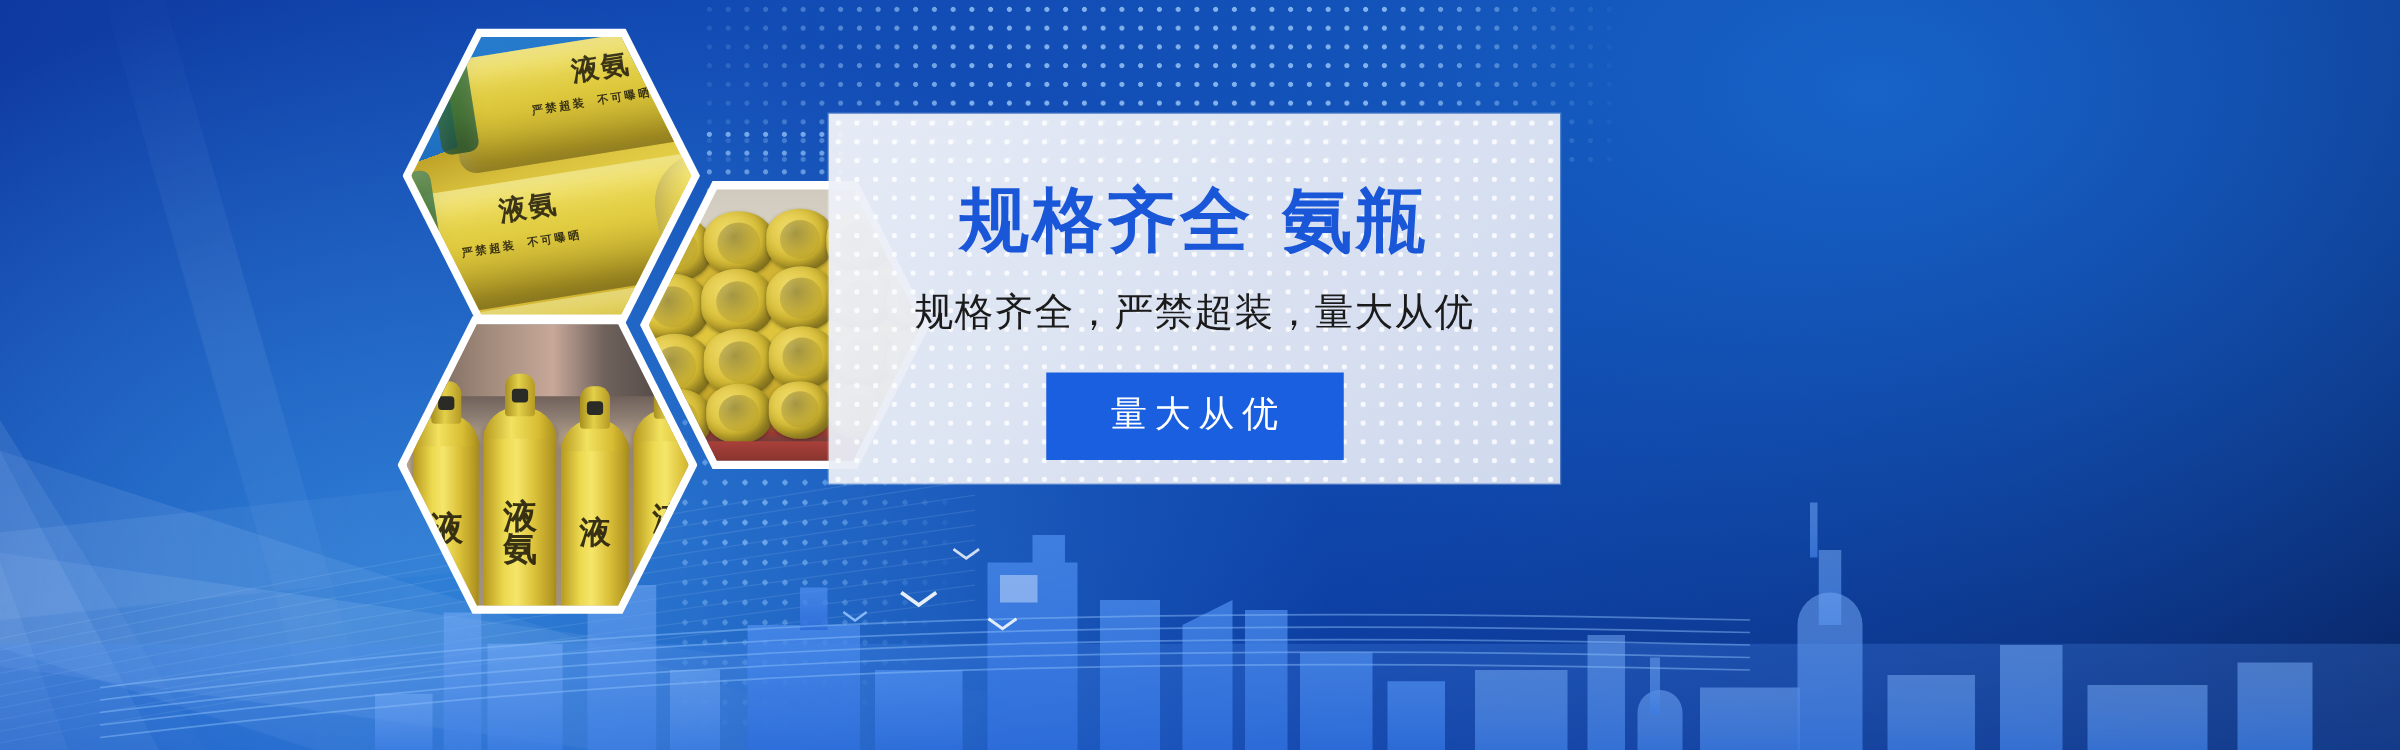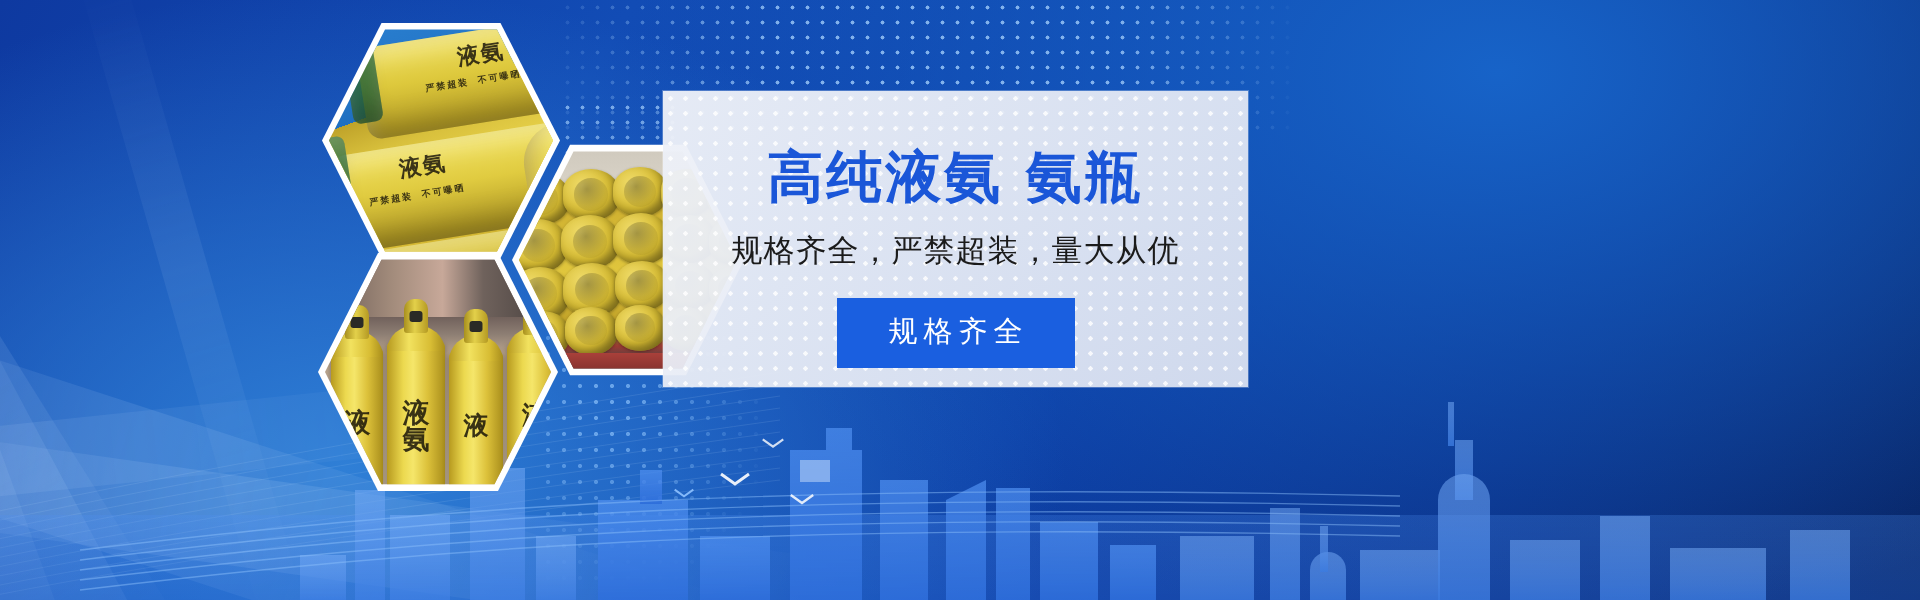--- a/index.html
+++ b/index.html
@@ -272,21 +272,21 @@
           <div class="dome"></div>
             <div class="valve"></div>
         </div>
         <div class="labC" style="left:182px;top:148px;width:56px;font-size:26px;line-height:.95;">液<br>氨</div>
       </div>
     </div>
   </div>
 
   <div class="panel">
     <div class="panel-body">
-      <div class="title">高纯液氨  氨瓶</div>
+      <div class="title">规格齐全  氨瓶</div>
       <div class="subtitle">规格齐全，严禁超装，量大从优</div>
       <div>
-        <button class="cta">规格齐全</button>
+        <button class="cta">量大从优</button>
       </div>
     </div>
   </div>
 
 </div>
 
 </body></html>

